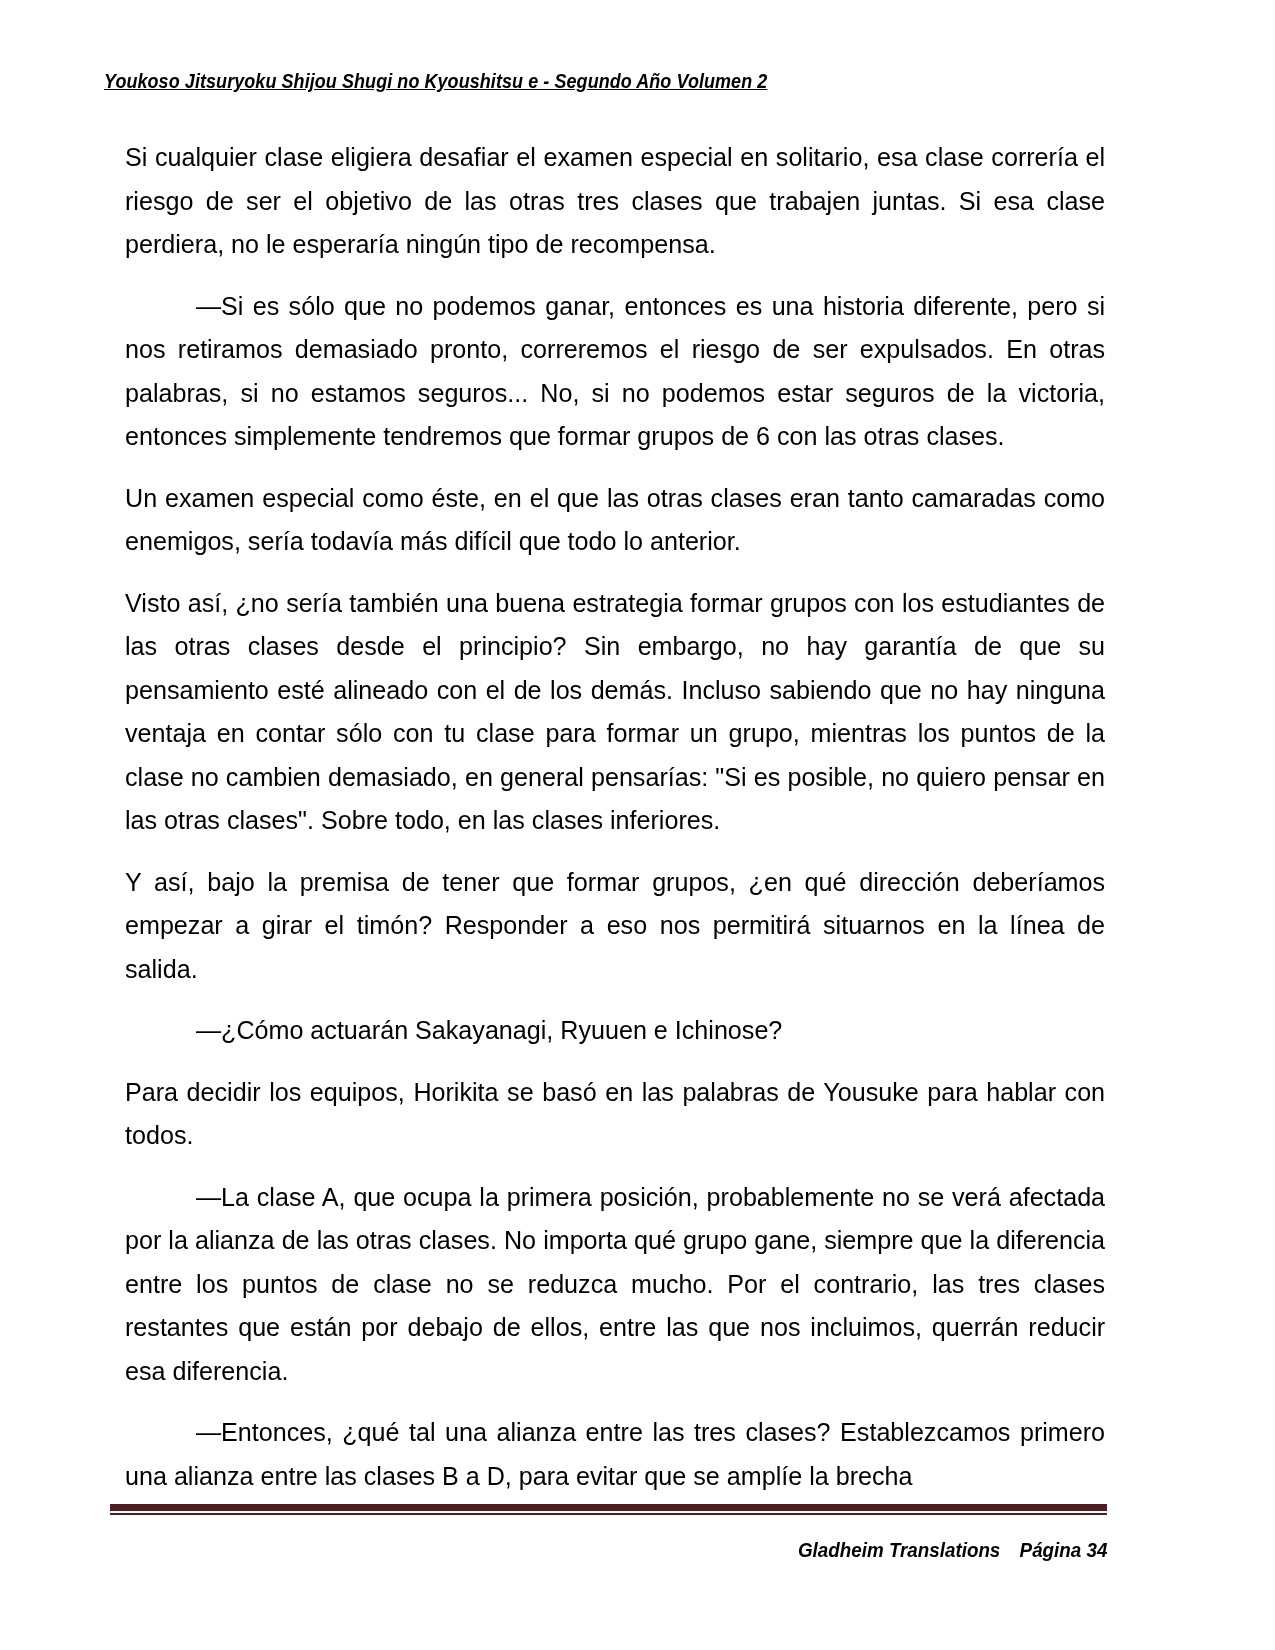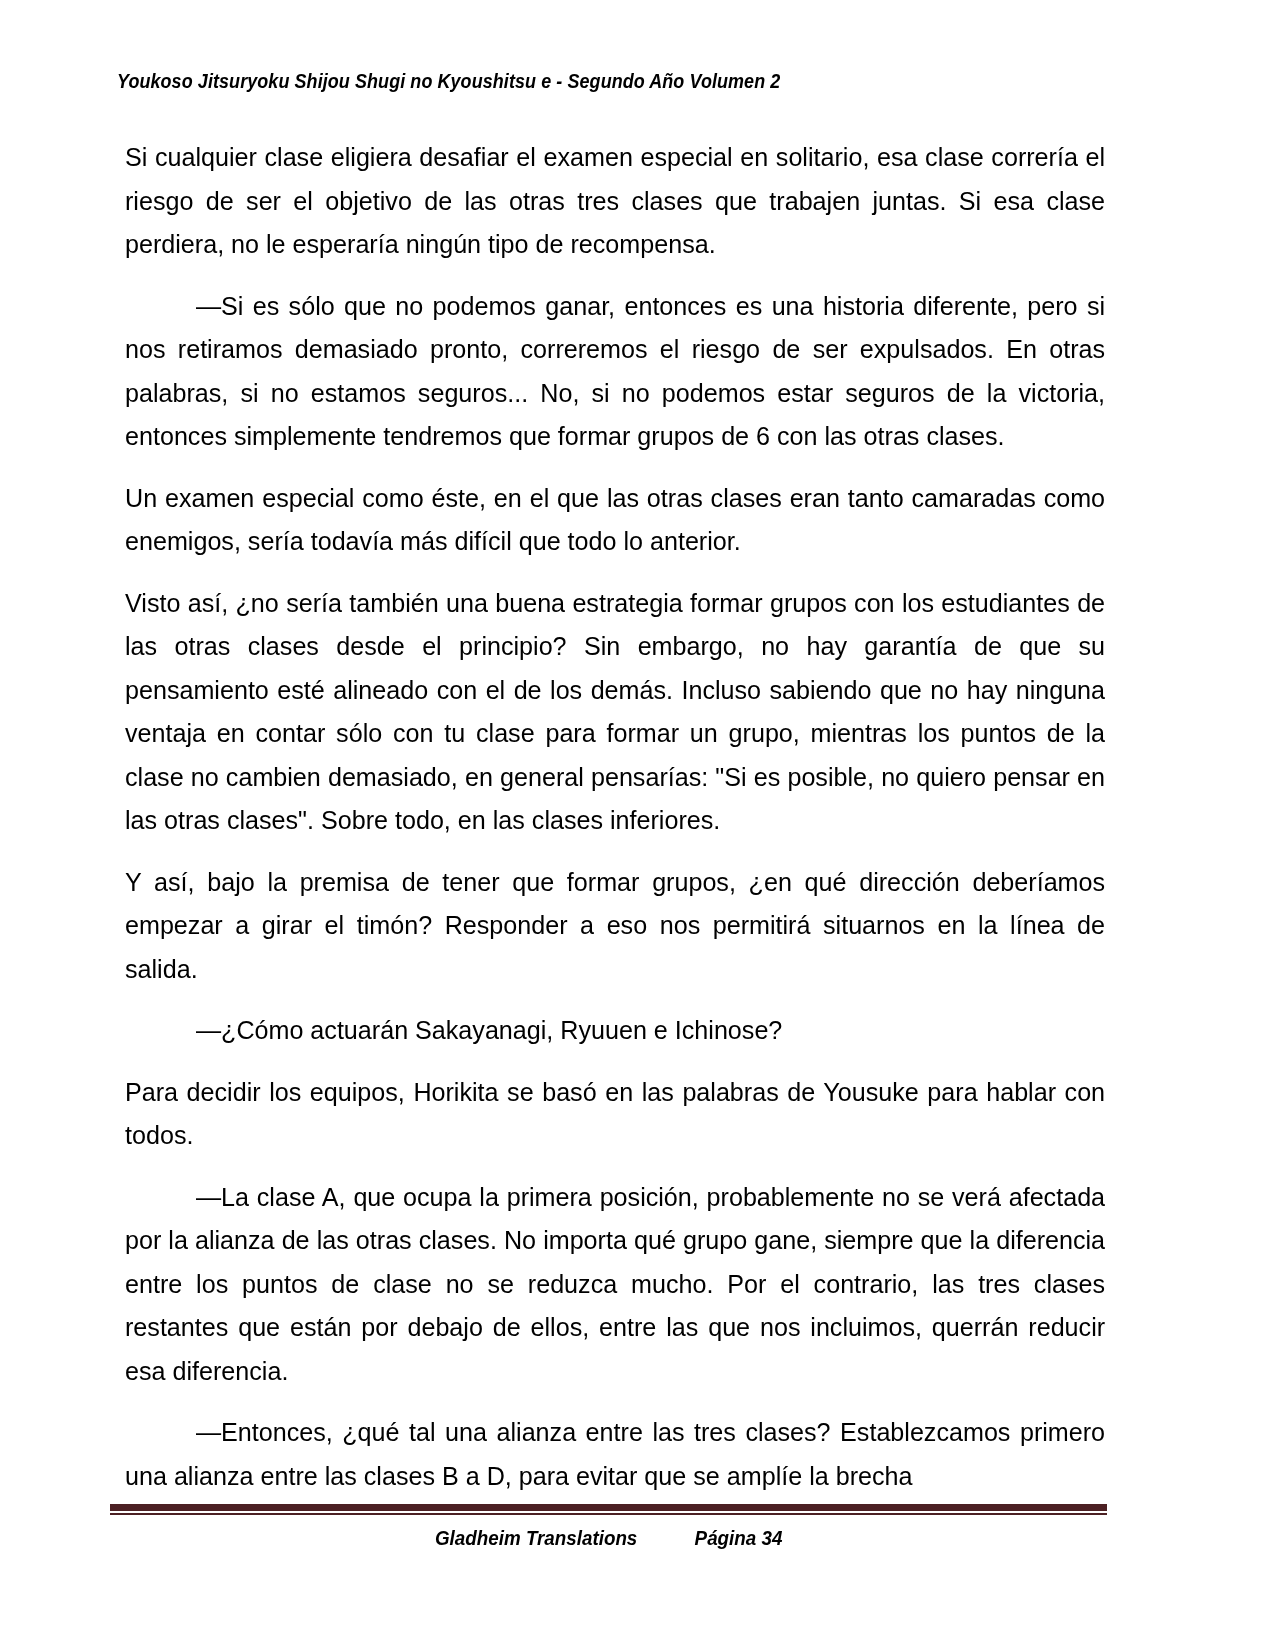--- a/index.html
+++ b/index.html
@@ -13,23 +13,24 @@
     height: 1650px;
     background: #ffffff;
     box-sizing: border-box;
     font-family: "Liberation Sans", sans-serif;
     overflow: hidden;
   }
 
   
   .header {
     position: absolute;
-    left: 117px;
+    left: 104px;
     top: 70px;
     width: 1000px;
+    text-decoration: underline;
   }
   .header-title {
     font-family: "Liberation Sans", sans-serif;
     font-size: 19.5px;
     font-weight: bold;
     font-style: italic;
     letter-spacing: 0.1px;
     color: #000000;
     white-space: nowrap;
     transform: scaleX(0.92);
@@ -80,24 +81,23 @@
     background: #ffffff;
     width: 100%;
   }
   .footer-rule-thin {
     height: 2px;
     background: #4c2023;
     width: 100%;
   }
   .footer-row {
     display: flex;
-    justify-content: center;
+    justify-content: flex-end;
     align-items: baseline;
-    margin-top: 12px;
-    gap: 39px;
+    margin-top: 24px;
   }
   .footer-left,
   .footer-right {
     font-family: "Liberation Sans", sans-serif;
     font-size: 20px;
     font-weight: bold;
     font-style: italic;
     color: #000000;
     white-space: nowrap;
     transform: scaleX(0.94);

